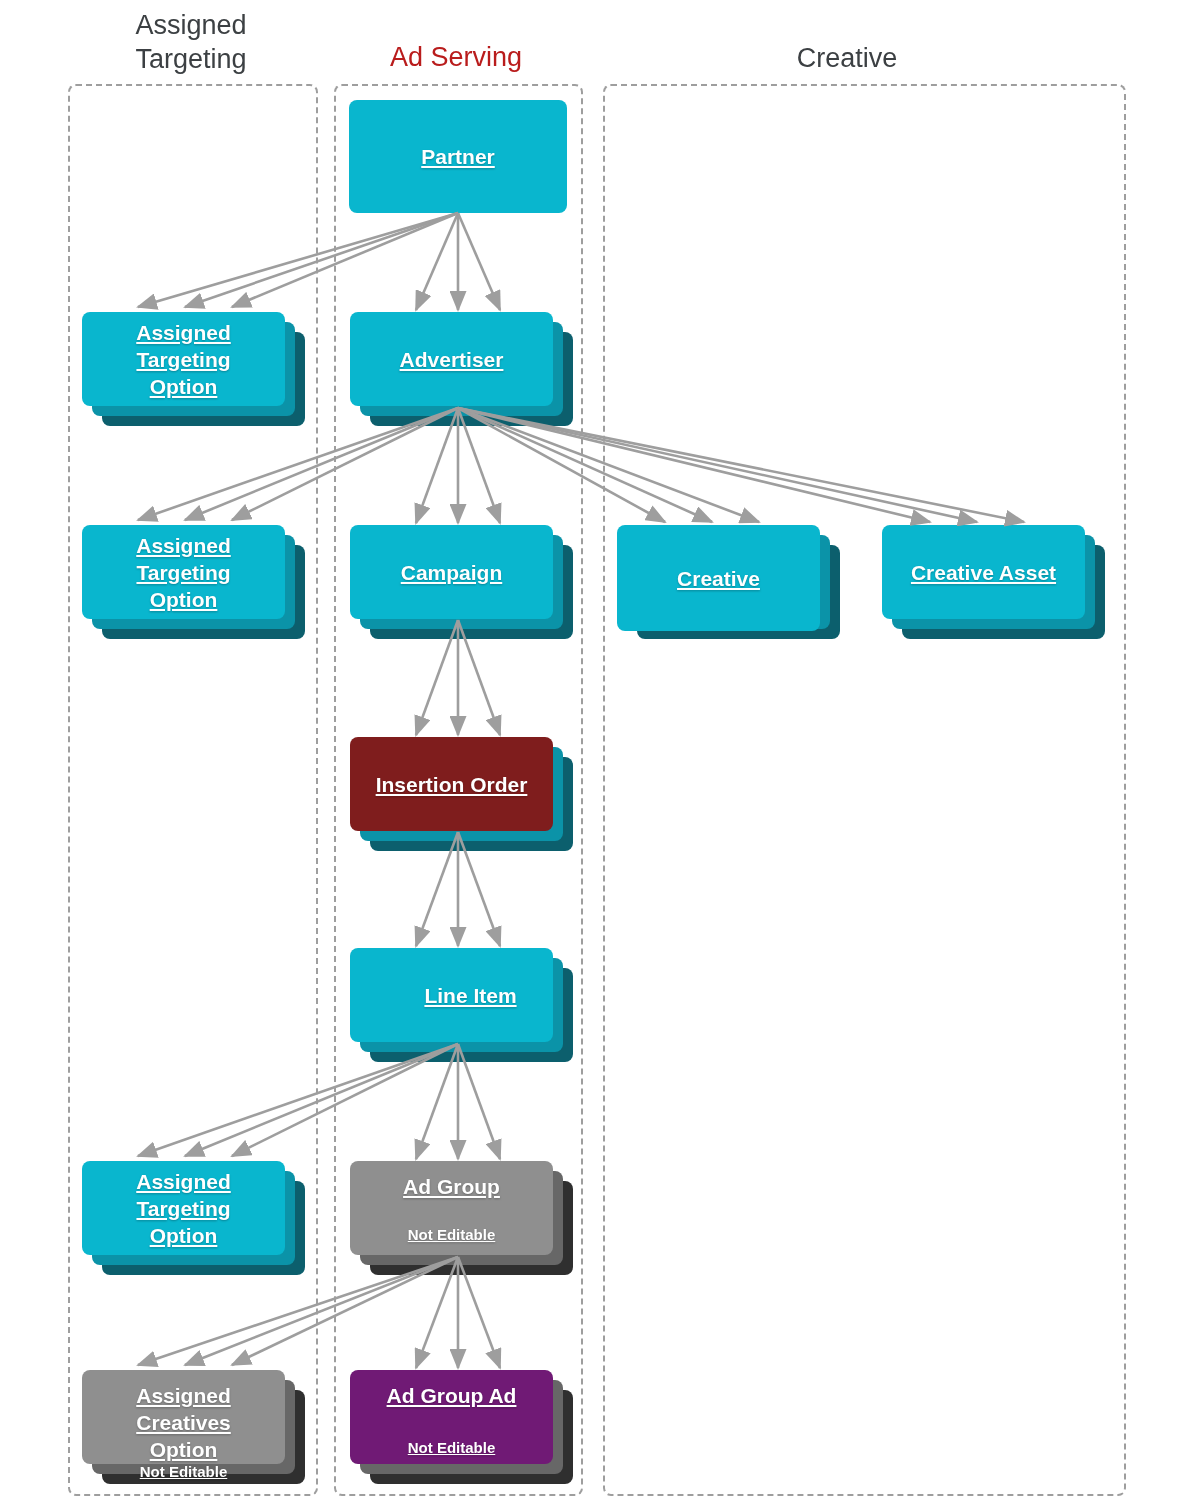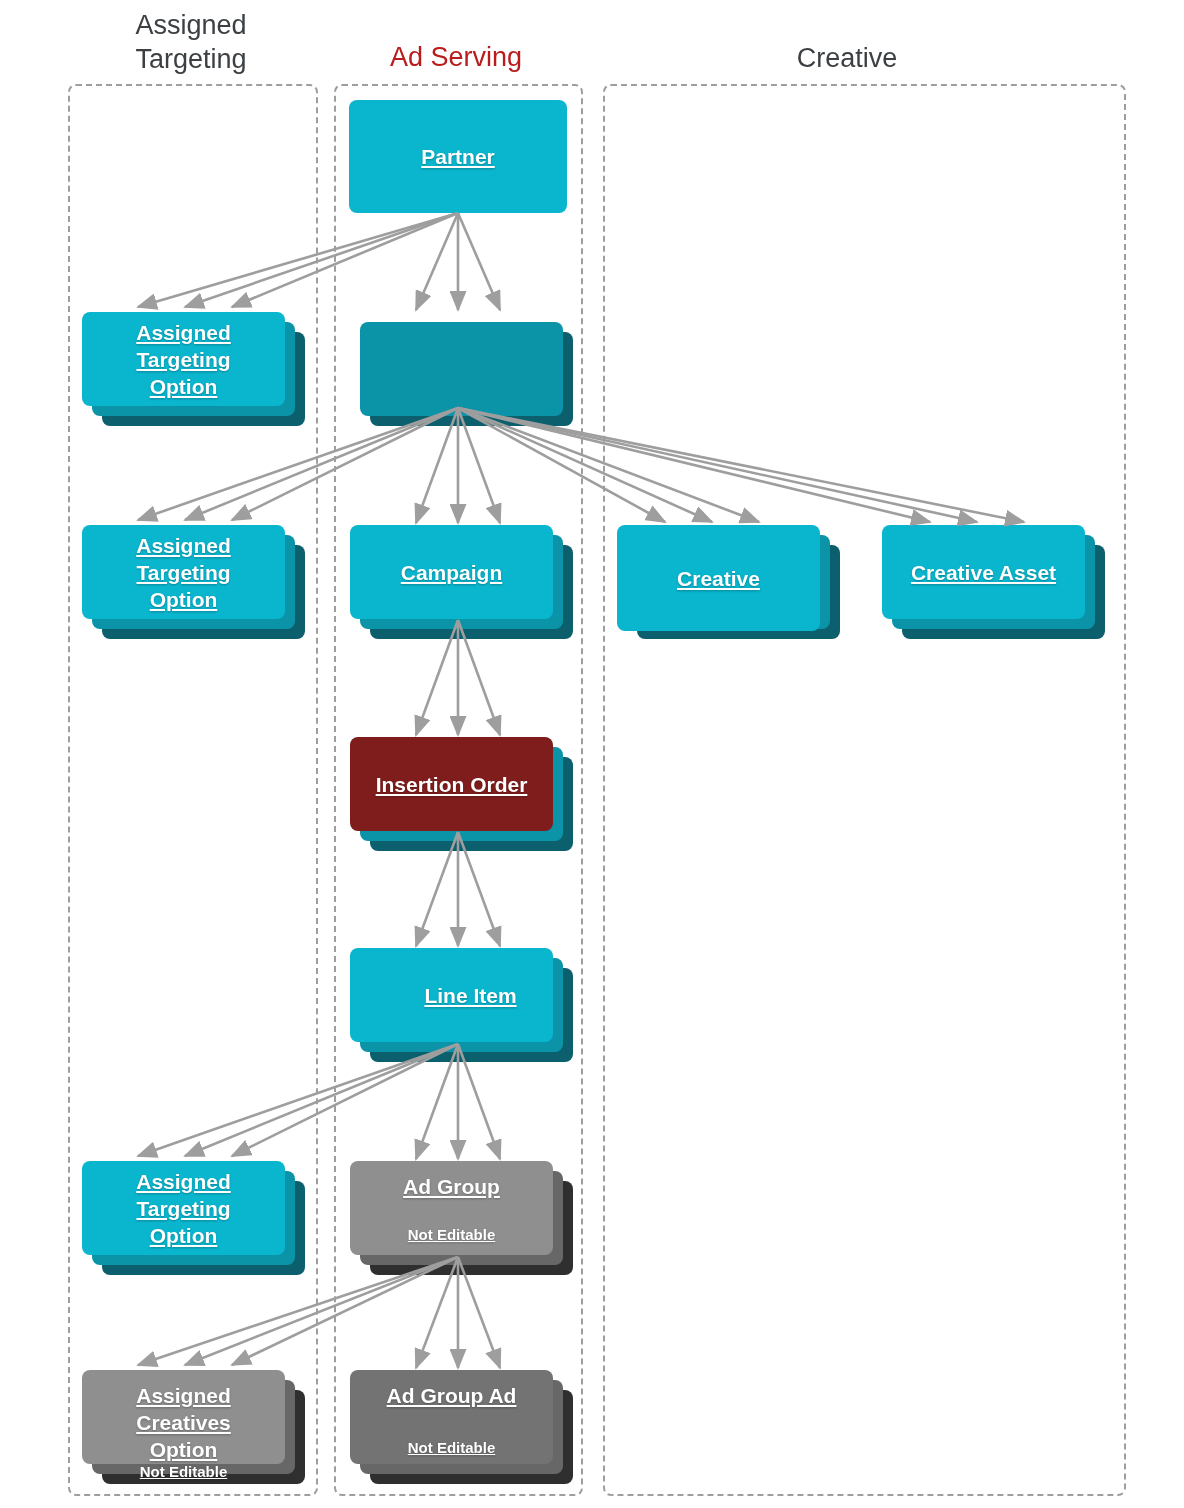--- a/index.html
+++ b/index.html
@@ -41,20 +41,25 @@
     <div class="node-shadow" style="left: 92px; top: 322px; width: 203px; height: 94px; background: rgb(11, 147, 168);"></div>
     <div class="node" style="left: 82px; top: 312px; width: 203px; height: 94px; background: rgb(9, 182, 206); color: rgb(255, 255, 255);">
       <div class="node-title">
         <span>Assigned</span>
         <span>Targeting</span>
         <span>Option</span>
       </div>
     </div>
     <div class="node-shadow" style="left: 370px; top: 332px; width: 203px; height: 94px; background: rgb(12, 95, 109);"></div>
     <div class="node-shadow" style="left: 360px; top: 322px; width: 203px; height: 94px; background: rgb(11, 147, 168);"></div>
+    <div class="node" style="left: 350px; top: 312px; width: 203px; height: 94px; background: rgb(9, 182, 206); color: rgb(255, 255, 255);">
+      <div class="node-title">
+        <span>Advertiser</span>
+      </div>
+    </div>
     <div class="node-shadow" style="left: 102px; top: 545px; width: 203px; height: 94px; background: rgb(12, 95, 109);"></div>
     <div class="node-shadow" style="left: 92px; top: 535px; width: 203px; height: 94px; background: rgb(11, 147, 168);"></div>
     <div class="node" style="left: 82px; top: 525px; width: 203px; height: 94px; background: rgb(9, 182, 206); color: rgb(255, 255, 255);">
       <div class="node-title">
         <span>Assigned</span>
         <span>Targeting</span>
         <span>Option</span>
       </div>
     </div>
     <div class="node-shadow" style="left: 370px; top: 545px; width: 203px; height: 94px; background: rgb(12, 95, 109);"></div>
@@ -113,21 +118,21 @@
     <div class="node-shadow" style="left: 92px; top: 1380px; width: 203px; height: 94px; background: rgb(103, 103, 103);"></div>
     <div class="node with-sub" style="left: 82px; top: 1370px; width: 203px; height: 94px; background: rgb(143, 143, 143); color: rgb(255, 255, 255);">
       <div class="node-title">
         <span>Assigned</span>
         <span>Creatives Option</span>
       </div>
       <div class="sublabel">Not Editable</div>
     </div>
     <div class="node-shadow" style="left: 370px; top: 1390px; width: 203px; height: 94px; background: rgb(47, 47, 47);"></div>
     <div class="node-shadow" style="left: 360px; top: 1380px; width: 203px; height: 94px; background: rgb(103, 103, 103);"></div>
-    <div class="node with-sub" style="left: 350px; top: 1370px; width: 203px; height: 94px; background: #737373; color: rgb(255, 255, 255); gap: 30px;">
+    <div class="node with-sub" style="left: 350px; top: 1370px; width: 203px; height: 94px; background: #701a75; color: rgb(255, 255, 255); gap: 30px;">
       <div class="node-title">
         <span>Ad Group Ad</span>
       </div>
       <div class="sublabel">Not Editable</div>
     </div>
     <svg id="edge-layer" width="1184" height="1508" viewBox="0 0 1184 1508">
       <defs>
         <marker id="ah" markerUnits="userSpaceOnUse" markerWidth="21" markerHeight="17" refX="19" refY="8.5" orient="auto">
           <path d="M0,0 L21,8.5 L0,17 Z" fill="#9e9e9e"></path>
         </marker>

